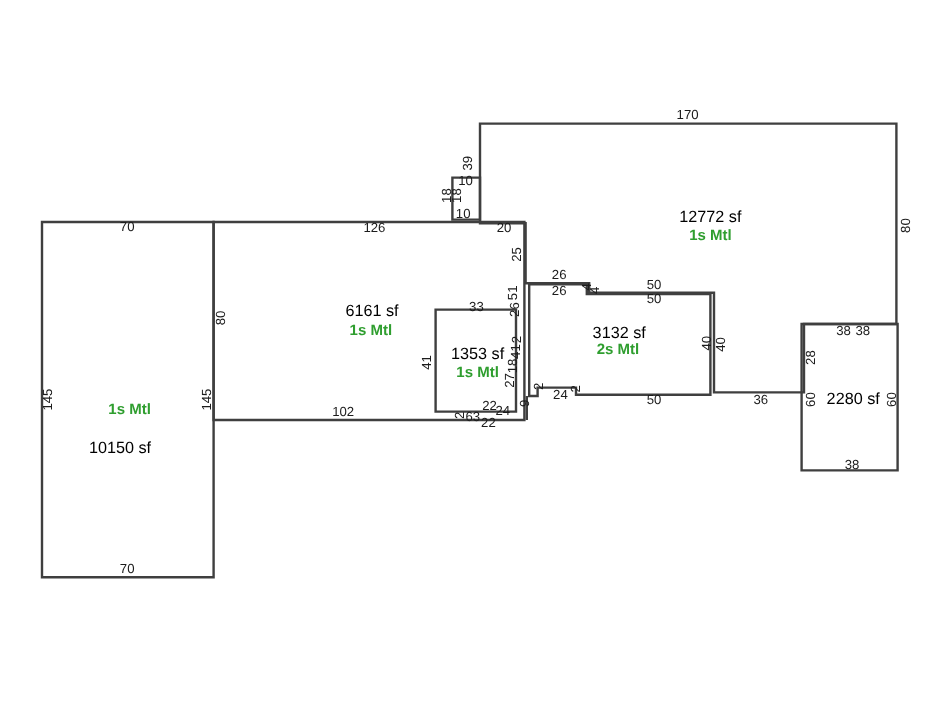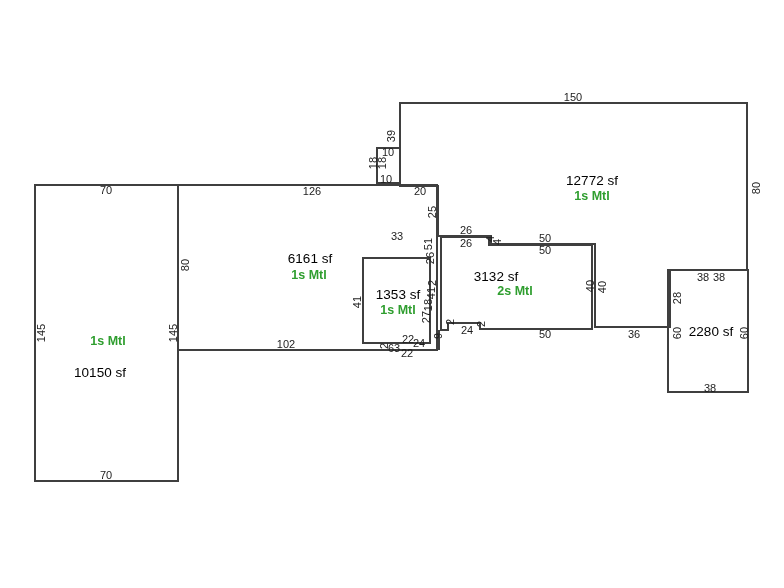--- a/index.html
+++ b/index.html
@@ -50,33 +50,33 @@
       <span class="lbl v" style="left: 428px; top: 305px;">18</span>
       <span class="lbl v" style="left: 426px; top: 317px;">27</span>
       <span class="lbl v" style="left: 438px; top: 336px;">9</span>
       <span class="lbl v" style="left: 384px; top: 346px;">2</span>
       <span class="lbl " style="left: 394px; top: 348px;">63</span>
       <span class="lbl " style="left: 408px; top: 339px;">22</span>
       <span class="lbl " style="left: 419px; top: 343px;">24</span>
       <span class="lbl " style="left: 407px; top: 353px;">22</span>
       <span class="lbl area" style="left: 398px; top: 295px;">1353 sf</span>
       <span class="lbl story" style="left: 398px; top: 310px;">1s Mtl</span>
-      <span class="lbl " style="left: 397px; top: 236px;">33</span>
+      <span class="lbl " style="left: 397px; top: 257px;">33</span>
       <span class="lbl v" style="left: 357px; top: 302px;">41</span>
       <span class="lbl area" style="left: 592px; top: 181px;">12772 sf</span>
       <span class="lbl story" style="left: 592px; top: 196px;">1s Mtl</span>
-      <span class="lbl " style="left: 573px; top: 97px;">150</span>
+      <span class="lbl " style="left: 573px; top: 97px;">170</span>
       <span class="lbl v" style="left: 756px; top: 188px;">80</span>
       <span class="lbl v" style="left: 391px; top: 136px;">39</span>
       <span class="lbl " style="left: 388px; top: 152px;">10</span>
       <span class="lbl v" style="left: 373px; top: 163px;">18</span>
       <span class="lbl v" style="left: 382px; top: 163px;">18</span>
       <span class="lbl " style="left: 386px; top: 179px;">10</span>
       <span class="lbl " style="left: 420px; top: 191px;">20</span>
-      <span class="lbl area" style="left: 496px; top: 277px;">3132 sf</span>
+      <span class="lbl area" style="left: 516px; top: 277px;">3132 sf</span>
       <span class="lbl story" style="left: 515px; top: 291px;">2s Mtl</span>
       <span class="lbl " style="left: 466px; top: 230px;">26</span>
       <span class="lbl " style="left: 466px; top: 243px;">26</span>
       <span class="lbl v" style="left: 490px; top: 239px;">4</span>
       <span class="lbl v" style="left: 497px; top: 242px;">4</span>
       <span class="lbl " style="left: 545px; top: 238px;">50</span>
       <span class="lbl " style="left: 545px; top: 250px;">50</span>
       <span class="lbl v" style="left: 590px; top: 286px;">40</span>
       <span class="lbl v" style="left: 602px; top: 287px;">40</span>
       <span class="lbl v" style="left: 450px; top: 322px;">2</span>

